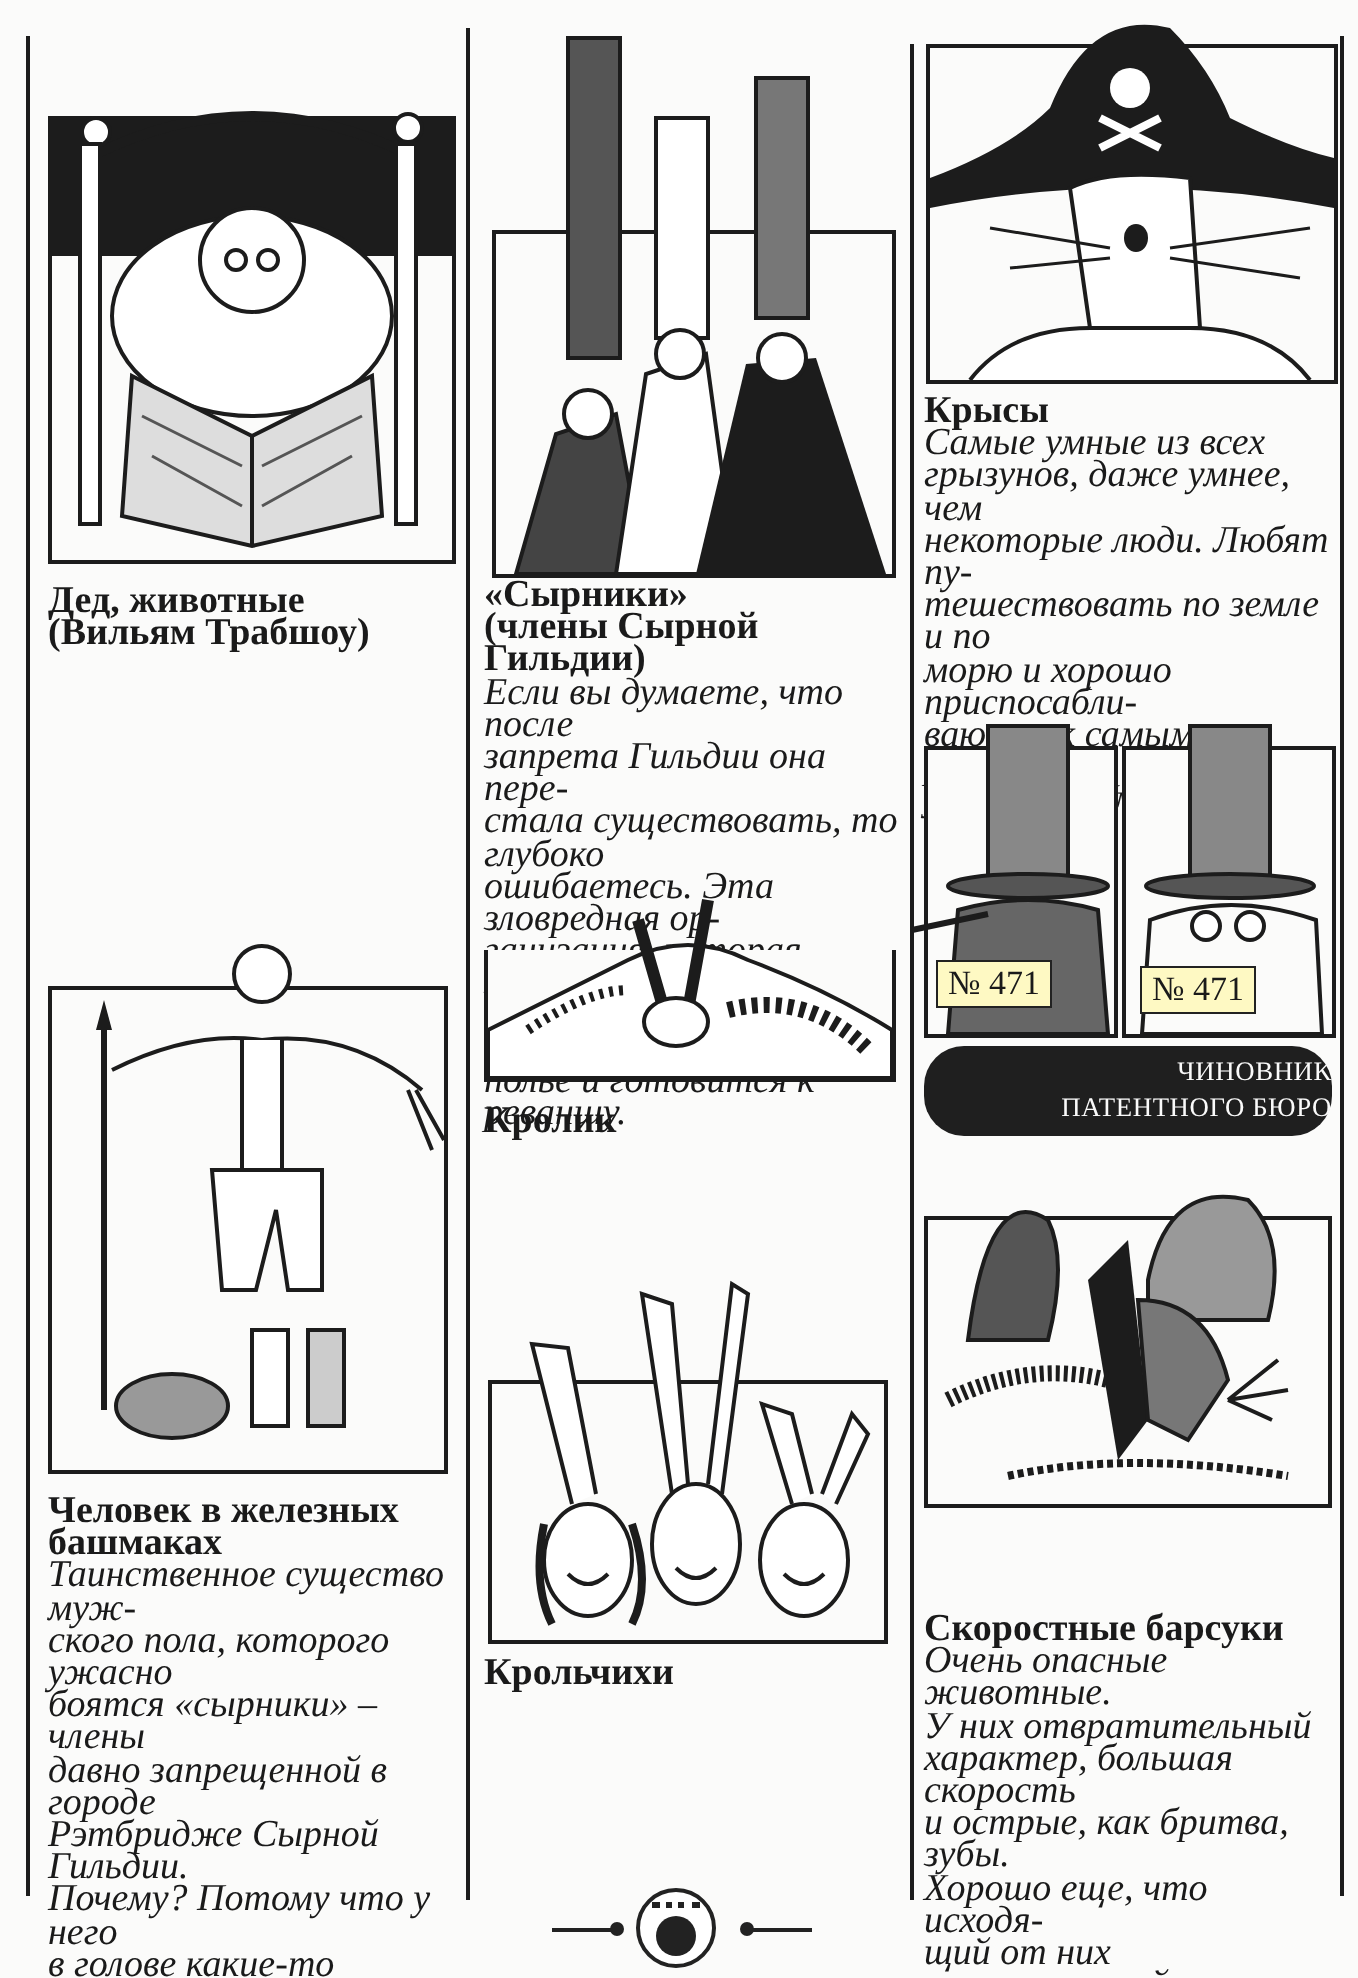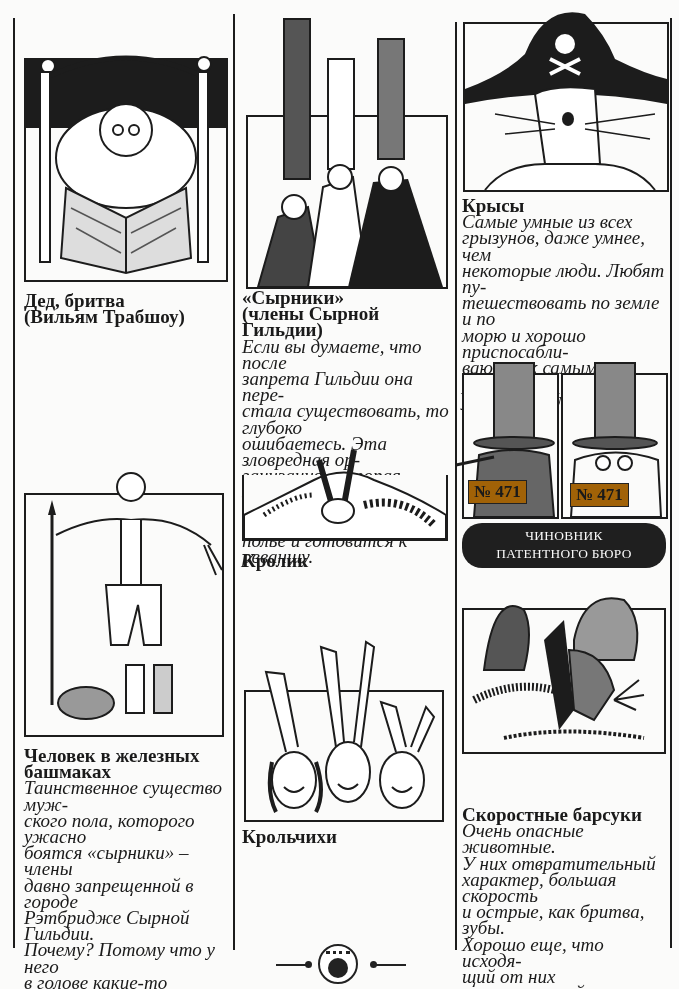--- a/index.html
+++ b/index.html
@@ -8,24 +8,24 @@
     font-family: "Liberation Serif", "DejaVu Serif", serif; color: #1a1a1a;
   }
   .rule { position: absolute; background: #1c1c1c; width: 2px; }
   .entry { position: absolute; font-size: 19px; line-height: 16.2px; }
   .entry .title { font-weight: bold; display: block; }
   .entry .body { display: block; white-space: pre-line; font-style: italic; }
   .pic { position: absolute; border: 2px solid #1c1c1c; background: #fbfbfa; overflow: visible; }
   .pic svg { position: absolute; left: 0; top: 0; width: 100%; height: 100%; overflow: visible; }
   .banner {
     position: absolute; left: 462px; top: 523px; width: 204px; height: 45px;
-    background: #1f1f1f; color: #fafafa; text-align: center;
+    background: #1f1f1f; color: #fafafa; text-align: right;
     font-size: 13.4px; line-height: 18px; padding-top: 4px; box-sizing: border-box; letter-spacing: 0.3px; border-radius: 20px;
   }
-  .badge { position: absolute; background: #a16207; border: 1.5px solid #222; font-size: 17px; font-weight: bold;
+  .badge { position: absolute; background: #fef9c3; border: 1.5px solid #222; font-size: 17px; font-weight: normal;
            padding: 0 5px; line-height: 22px; }
   .footer-line { position: absolute; top: 964px; height: 2px; background: #222; }
   .dot { position: absolute; top: 961px; width: 7px; height: 7px; border-radius: 50%; background: #222; }
   .emblem { position: absolute; left: 318px; top: 944px; width: 40px; height: 40px; border-radius: 50%;
             border: 2px solid #222; background: #fff; box-sizing: border-box; }
   .emblem .inner { position: absolute; left: 8px; top: 12px; width: 20px; height: 20px; border-radius: 50%; background: #222; }
   .emblem .eyes { position: absolute; left: 6px; top: 5px; width: 24px; height: 8px; border-top: 3px dotted #222; }
 </style>
 </head>
 <body>
@@ -46,21 +46,21 @@
     <ellipse cx="100" cy="100" rx="70" ry="50" fill="#fff" stroke="#1c1c1c" stroke-width="2"></ellipse>
     <circle cx="100" cy="72" r="26" fill="#fff" stroke="#1c1c1c" stroke-width="2"></circle>
     <circle cx="92" cy="72" r="5" fill="none" stroke="#1c1c1c" stroke-width="2"></circle>
     <circle cx="108" cy="72" r="5" fill="none" stroke="#1c1c1c" stroke-width="2"></circle>
     <path d="M40 130 L100 160 L160 130 L165 200 L100 215 L35 200 Z" fill="#ddd" stroke="#1c1c1c" stroke-width="2"></path>
     <path d="M100 160 L100 215" stroke="#1c1c1c" stroke-width="2"></path>
     <path d="M45 150 L95 175 M50 170 L95 195 M155 150 L105 175 M150 170 L105 195" stroke="#555" stroke-width="1.5"></path>
   </svg>
 </div>
 <div class="entry" style="left:24px; top:293px; width:204px;">
-  <span class="title" style="white-space:pre-line;">Дед, бритва
+  <span class="title" style="white-space:pre-line;">Дед, животные
 (Вильям Трабшоу)</span>
 </div>
 
 <div class="pic" style="left:24px; top:493px; width:196px; height:240px;">
   <svg viewBox="0 0 196 240">
     <line x1="26" y1="20" x2="26" y2="210" stroke="#1c1c1c" stroke-width="3"></line>
     <path d="M22 20 L26 5 L30 20" fill="#1c1c1c"></path>
     <circle cx="105" cy="-8" r="14" fill="#fff" stroke="#1c1c1c" stroke-width="2"></circle>
     <path d="M30 40 Q70 20 105 25 Q150 20 185 50" stroke="#1c1c1c" stroke-width="2" fill="none"></path>
     <path d="M95 25 L95 90 L115 90 L115 25" fill="#fff" stroke="#1c1c1c" stroke-width="2"></path>

